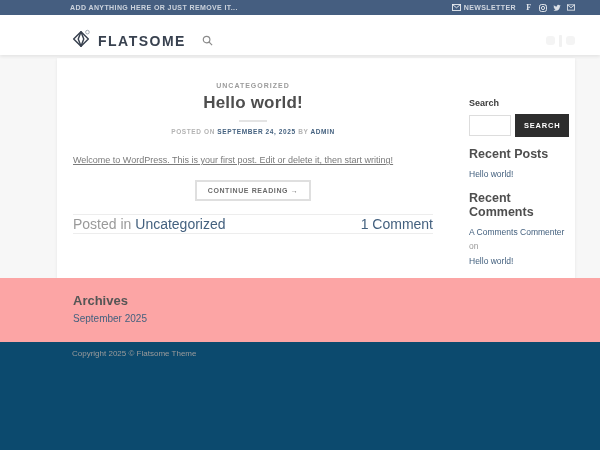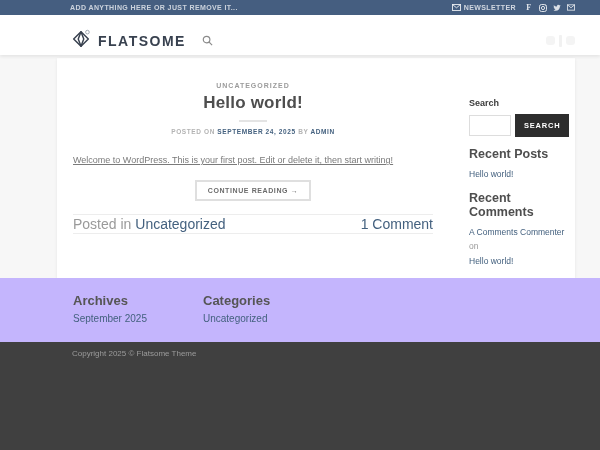--- a/index.html
+++ b/index.html
@@ -79,30 +79,30 @@
     font-family:"Liberation Sans", sans-serif;
     font-size:7.5px; font-weight:bold; letter-spacing:0.8px; padding:0 9px; cursor:pointer;
   }
   .widget-title { font-size:12.5px; font-weight:bold; color:#4e4e4e; margin-top:10px; }
   .widget-link { display:inline-block; font-size:8.5px; color:#44617f; margin-top:8px; }
   .comment-line { font-size:8.5px; line-height:1.7; margin-top:6px; color:#9a9a9a; }
   .comment-line a { color:#44617f; }
 
   
   .footer-widgets {
-    background:#c4b5fd; flex:0 0 64px;
+    background:#fca5a5; flex:0 0 64px;
     display:flex; padding:15px 0 16px 73px;
   }
   .fw-col { width:130px; }
   .fw-title { font-size:13px; font-weight:bold; color:#555555; }
   .fw-link { display:inline-block; font-size:10px; color:#44617f; }
 
   
   .absolute-footer {
-    background:#404040; flex:1 1 auto;
+    background:#0c4a6e; flex:1 1 auto;
     padding:7px 0 0 72px;
     font-size:8px; color:#9b9b9b;
   }
 </style>
 </head>
 <body>
 
 <div class="topbar">
   <span>ADD ANYTHING HERE OR JUST REMOVE IT...</span>
   <span class="topbar-right">
@@ -210,21 +210,17 @@
     </div>
 
   </div>
 </div>
 
 <div class="footer-widgets">
   <div class="fw-col">
     <div class="fw-title">Archives</div>
     <a class="fw-link">September 2025</a>
   </div>
-  <div class="fw-col">
-    <div class="fw-title">Categories</div>
-    <a class="fw-link">Uncategorized</a>
-  </div>
 </div>
 
 <div class="absolute-footer">
   <span>Copyright 2025 © Flatsome Theme</span>
 </div>
 
 </body></html>

